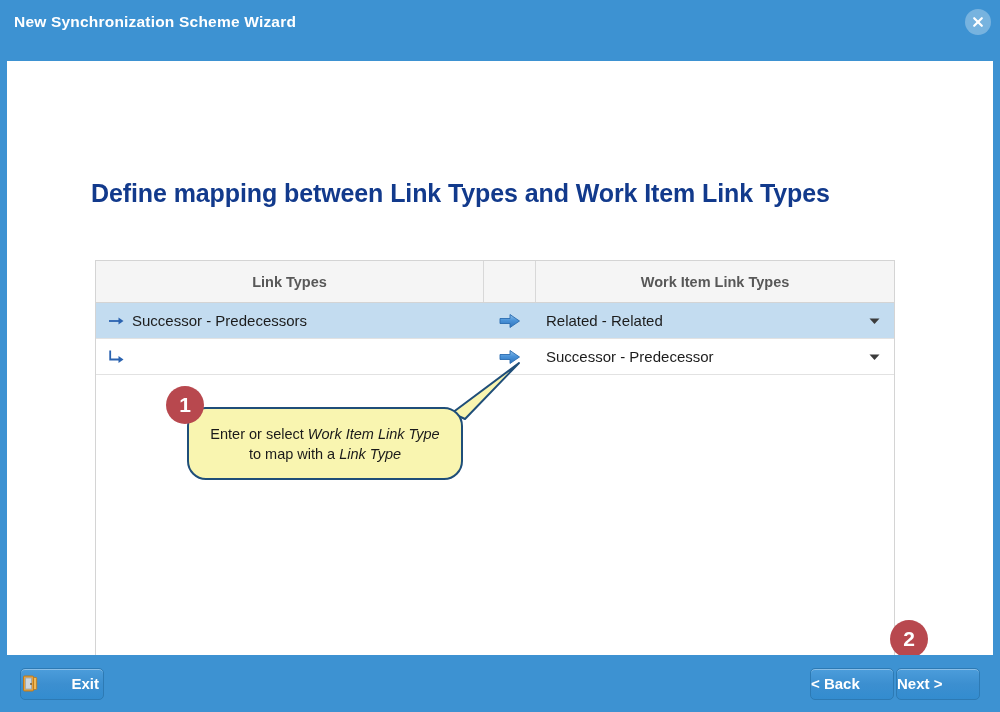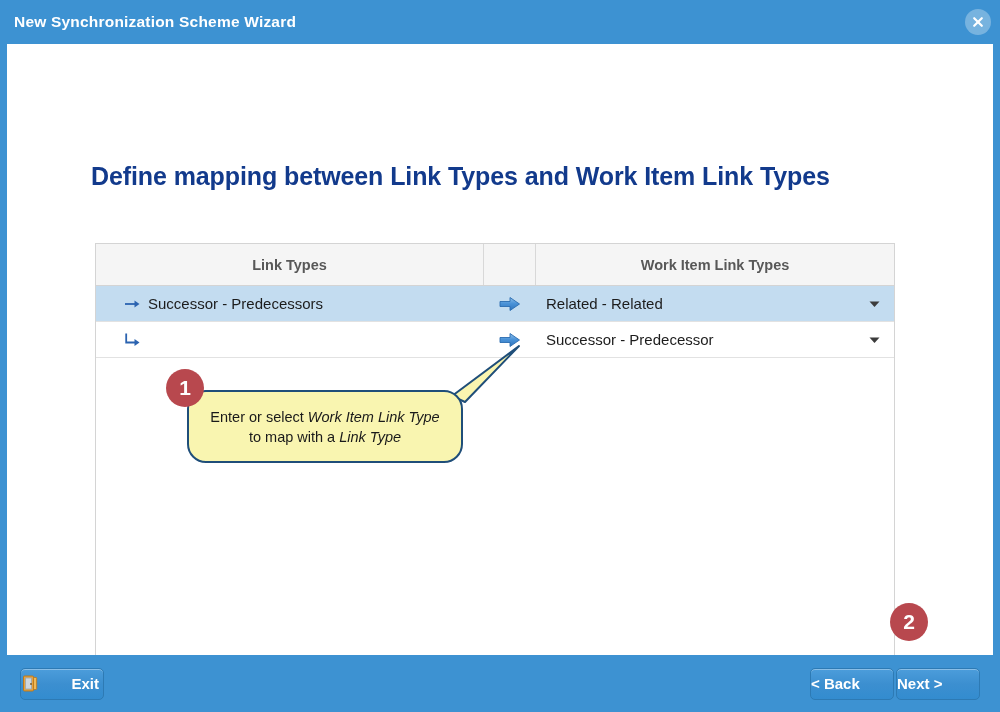--- a/index.html
+++ b/index.html
@@ -51,21 +51,21 @@
     align-items: center;
     justify-content: center;
     cursor: pointer;
   }
   #close-button svg { display: block; }
 
   
   #content-panel {
     position: relative;
     flex: 1 1 auto;
-    margin: 0 7px 0 7px;
+    margin: 17px 7px 0 7px;
     background: #ffffff;
     overflow: hidden;
   }
 
   #page-title {
     position: absolute;
     left: 84px;
     top: 118px;
     font-size: 25px;
     font-weight: bold;
@@ -114,21 +114,21 @@
     border-bottom: 1px solid #e2e2e2;
     cursor: pointer;
   }
   .data-row.selected { background: #c3dcf0; }
 
   .cell-left {
     width: 388px;
     height: 100%;
     display: flex;
     align-items: center;
-    padding-left: 28px;
+    padding-left: 12px;
     gap: 8px;
   }
   .cell-mid {
     width: 52px;
     height: 100%;
     display: flex;
     align-items: center;
     justify-content: center;
   }
   .cell-right {

